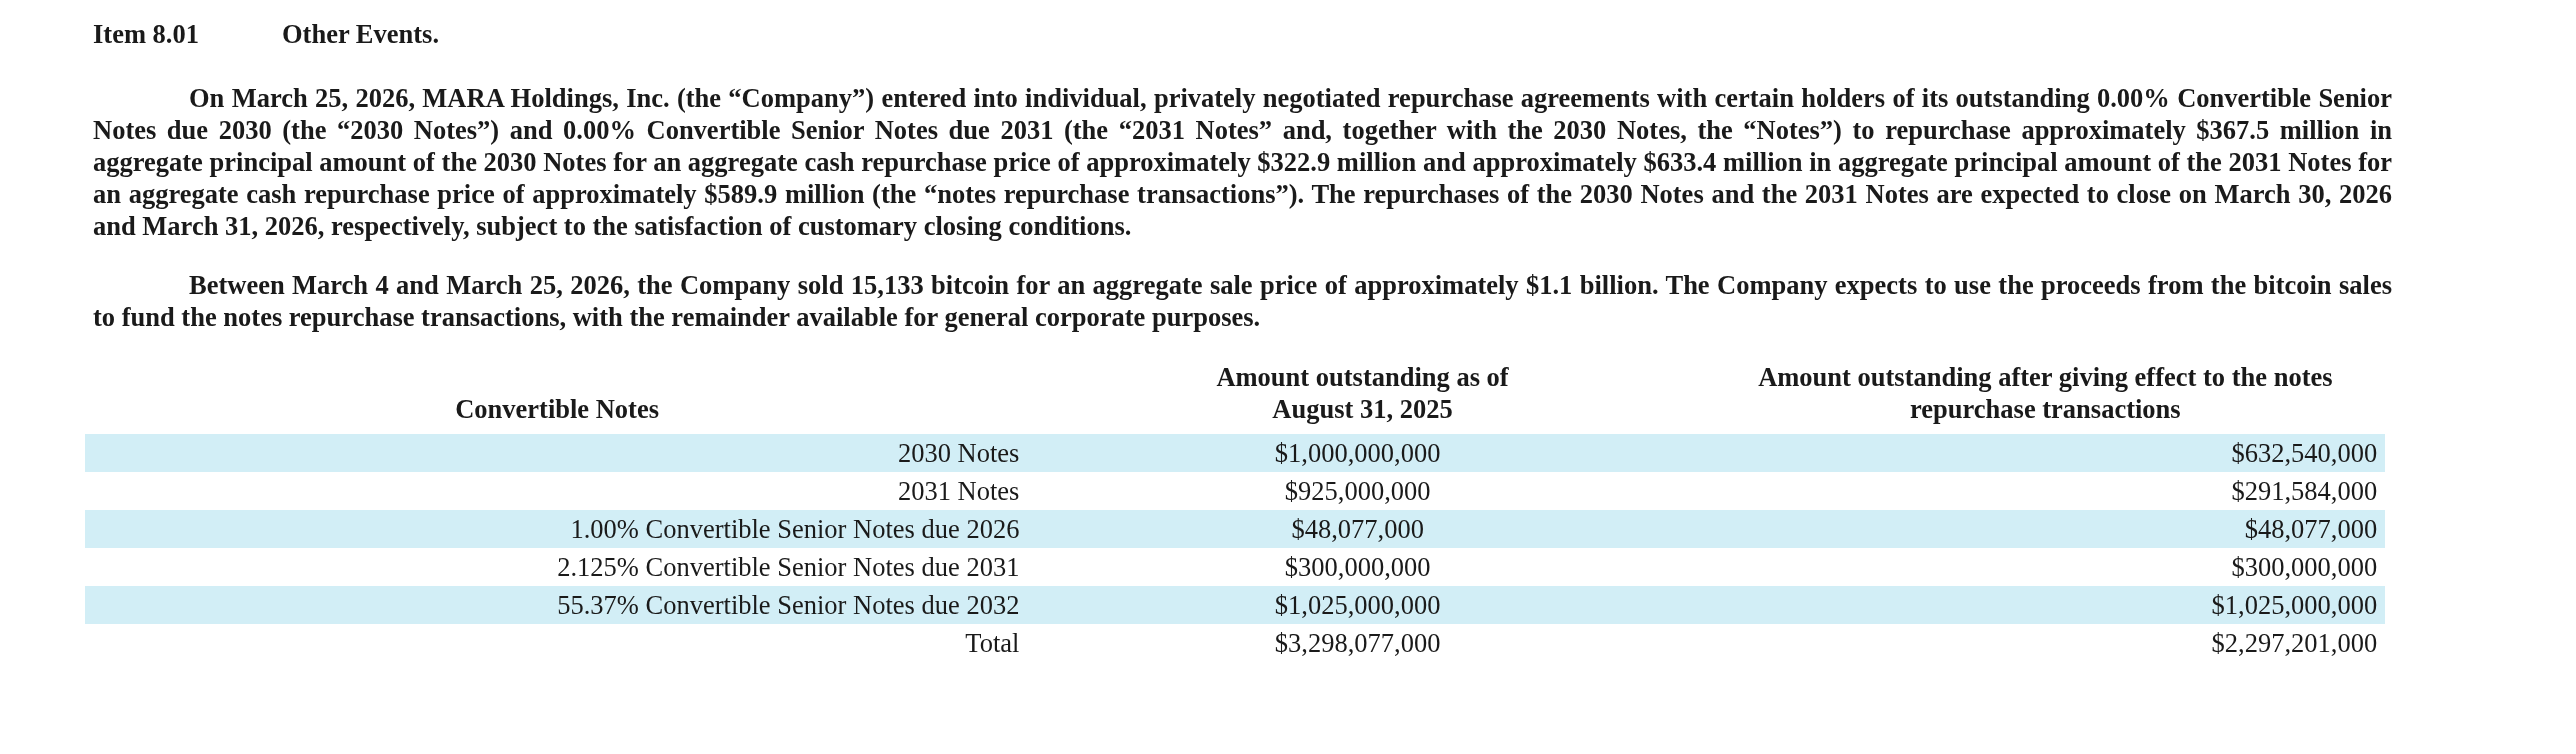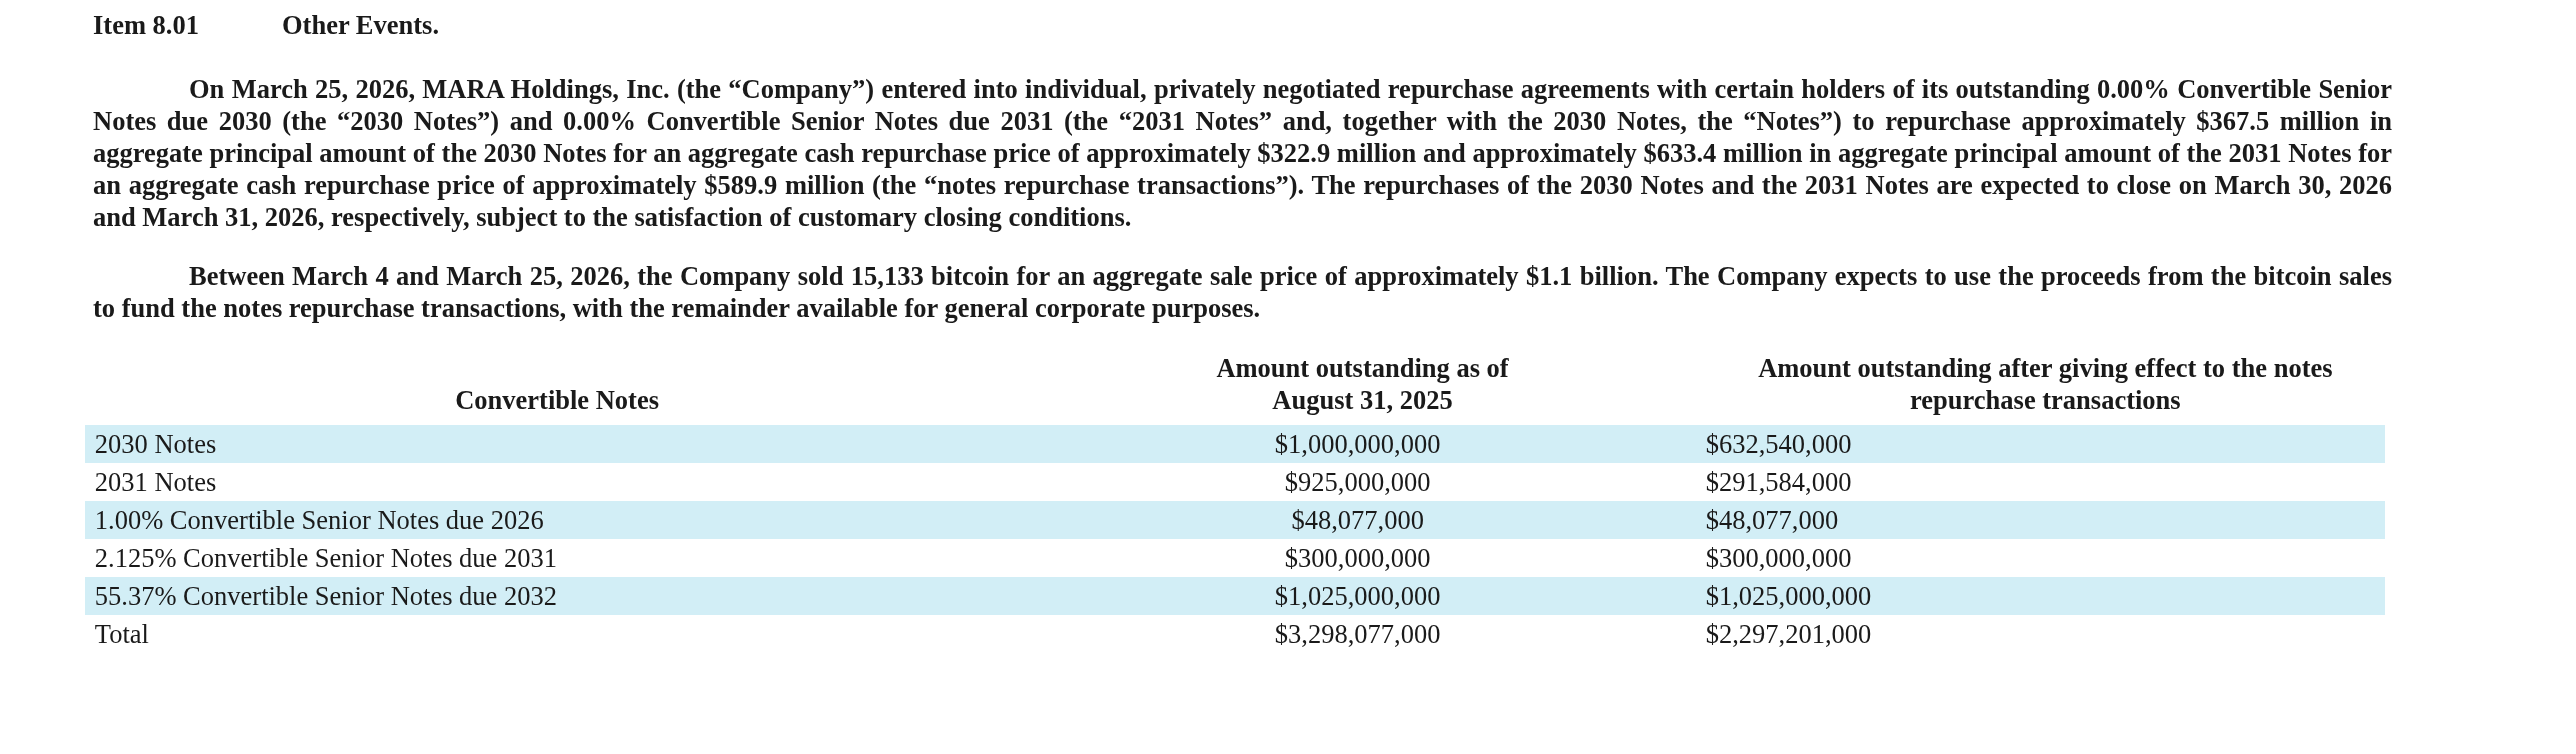--- a/index.html
+++ b/index.html
@@ -7,21 +7,21 @@
   html, body { margin: 0; padding: 0; }
   body {
     width: 2576px; height: 755px;
     background: #ffffff;
     color: var(--ink);
     font-family: "Liberation Serif", "DejaVu Serif", serif;
     font-size: 26.5px;
     line-height: 32px;
     overflow: hidden;
   }
-  .page { padding-top: 9px; }
+  .page { padding-top: 18px; }
 
   .heading {
     margin: 0 184px 32px 93px;
     font-weight: bold;
   }
   .heading .item-number { display: inline-block; min-width: 189px; }
 
   .text-block { margin: 0 184px 0 93px; }
   .text-block p {
     margin: 0 0 27.4px 0;
@@ -43,23 +43,23 @@
     padding: 0 0 8.8px 0;
   }
   .notes-table th.col-label { text-align: center; padding-left: 9.8px; }
   .notes-table th.col-amount { text-align: center; }
   .notes-table td {
     height: 38px;
     line-height: 38px;
     padding: 0;
     white-space: nowrap;
   }
-  .notes-table td.label { text-align: left; padding-left: 9.8px; }
+  .notes-table td.label { text-align: right; padding-left: 9.8px; }
   .notes-table td.before { text-align: center; padding-right: 9.8px; }
-  .notes-table td.after  { text-align: left; padding-right: 7.8px; }
+  .notes-table td.after  { text-align: right; padding-right: 7.8px; }
   .notes-table tr.hl td { background: var(--hl); }
 </style>
 </head>
 <body>
 
 <div class="page">
 
   <div class="heading">
     <span class="item-number">Item 8.01</span><span>Other Events.</span>
   </div>

